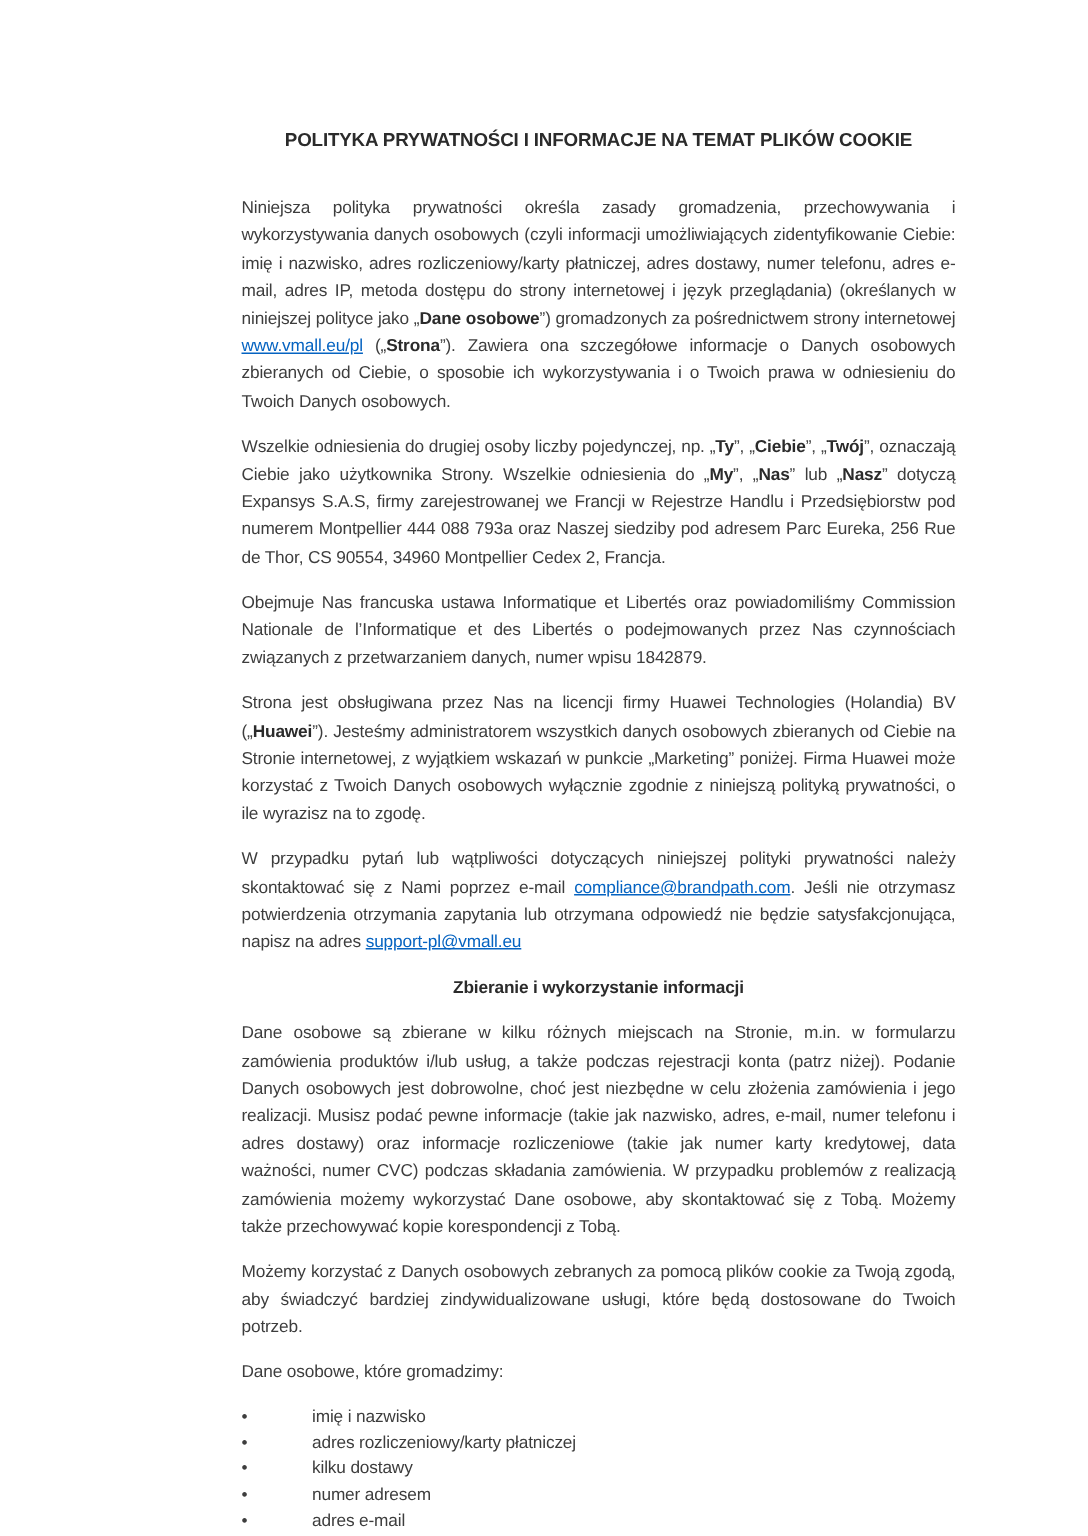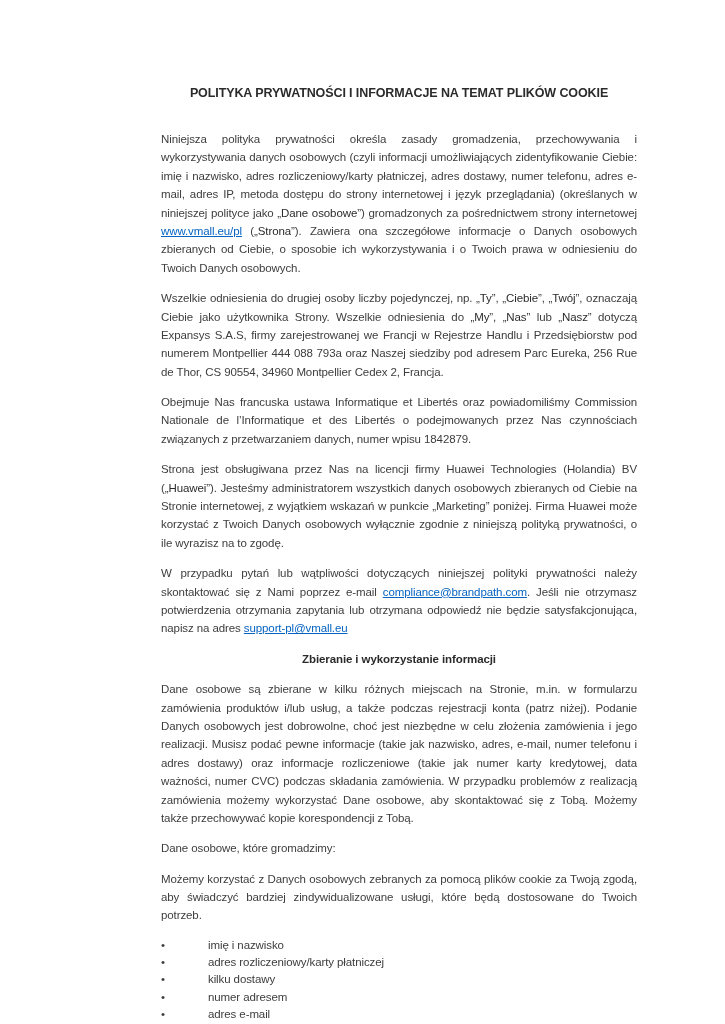--- a/index.html
+++ b/index.html
@@ -36,21 +36,21 @@
   }
   .para.space-large {
   }
   .heading {
     font-weight: bold;
     text-align: center;
     color: #2b2b2b;
     margin-bottom: 12px;
   }
   .bold {
-    font-weight: normal;
+    font-weight: bold;
     color: #2b2b2b;
   }
   a.doc-link {
     color: #0563c1;
     text-decoration: underline;
     cursor: pointer;
   }
   .bullet-list {
     list-style: none;
     margin: 2px 0 0 0;
@@ -72,22 +72,22 @@
 <div class="page" style="background: rgb(255, 255, 255); color: rgb(61, 61, 61);">
   <div class="doc-title">POLITYKA PRYWATNOŚCI I INFORMACJE NA TEMAT PLIKÓW COOKIE</div>
   <div>
       <p class="para"><span>Niniejsza polityka prywatności określa zasady gromadzenia, przechowywania i wykorzystywania danych osobowych (czyli informacji umożliwiających zidentyfikowanie Ciebie: imię i nazwisko, adres rozliczeniowy/karty płatniczej, adres dostawy, numer telefonu, adres e-mail, adres IP, metoda dostępu do strony internetowej i język przeglądania) (określanych w niniejszej polityce jako „</span><span class="bold">Dane osobowe</span><span>”) gromadzonych za pośrednictwem strony internetowej </span><a class="doc-link" href="#" style="color: rgb(5, 99, 193);">www.vmall.eu/pl</a><span> („</span><span class="bold">Strona</span><span>”).  Zawiera ona szczegółowe informacje o Danych osobowych zbieranych od Ciebie, o sposobie ich wykorzystywania i o Twoich prawa w odniesieniu do Twoich Danych osobowych.</span></p>
       <p class="para"><span>Wszelkie odniesienia do drugiej osoby liczby pojedynczej, np. „</span><span class="bold">Ty</span><span>”, „</span><span class="bold">Ciebie</span><span>”, „</span><span class="bold">Twój</span><span>”, oznaczają Ciebie jako użytkownika Strony.  Wszelkie odniesienia do „</span><span class="bold">My</span><span>”, „</span><span class="bold">Nas</span><span>” lub „</span><span class="bold">Nasz</span><span>” dotyczą Expansys S.A.S, firmy zarejestrowanej we Francji w Rejestrze Handlu i Przedsiębiorstw pod numerem Montpellier 444 088 793a oraz Naszej siedziby pod adresem Parc Eureka, 256 Rue de Thor, CS 90554, 34960 Montpellier Cedex 2, Francja.</span></p>
       <p class="para space-large"><span>Obejmuje Nas francuska ustawa Informatique et Libertés oraz powiadomiliśmy Commission Nationale de l’Informatique et des Libertés o podejmowanych przez Nas czynnościach związanych z przetwarzaniem danych, numer wpisu 1842879.</span></p>
       <p class="para"><span>Strona jest obsługiwana przez Nas na licencji firmy Huawei Technologies (Holandia) BV („</span><span class="bold">Huawei</span><span>”).  Jesteśmy administratorem wszystkich danych osobowych zbieranych od Ciebie na Stronie internetowej, z wyjątkiem wskazań w punkcie „Marketing” poniżej.  Firma Huawei może korzystać z Twoich Danych osobowych wyłącznie zgodnie z niniejszą polityką prywatności, o ile wyrazisz na to zgodę.</span></p>
       <p class="para"><span>W przypadku pytań lub wątpliwości dotyczących niniejszej polityki prywatności należy skontaktować się z Nami poprzez e-mail </span><a class="doc-link" href="#" style="color: rgb(5, 99, 193);">compliance@brandpath.com</a><span>. Jeśli nie otrzymasz potwierdzenia otrzymania zapytania lub otrzymana odpowiedź nie będzie satysfakcjonująca, napisz na adres </span><a class="doc-link" href="#" style="color: rgb(5, 99, 193);">support-pl@vmall.eu</a></p>
       <p class="para heading"><span>Zbieranie i wykorzystanie informacji</span></p>
       <p class="para"><span>Dane osobowe są zbierane w kilku różnych miejscach na Stronie, m.in. w formularzu zamówienia produktów i/lub usług, a także podczas rejestracji konta (patrz niżej). Podanie Danych osobowych jest dobrowolne, choć jest niezbędne w celu złożenia zamówienia i jego realizacji. Musisz podać pewne informacje (takie jak nazwisko, adres, e-mail, numer telefonu i adres dostawy) oraz informacje rozliczeniowe (takie jak numer karty kredytowej, data ważności, numer CVC) podczas składania zamówienia. W przypadku problemów z realizacją zamówienia możemy wykorzystać Dane osobowe, aby skontaktować się z Tobą.  Możemy także przechowywać kopie korespondencji z Tobą.</span></p>
+      <p class="para"><span>Możemy korzystać z Danych osobowych zebranych za pomocą plików cookie za Twoją zgodą, aby świadczyć bardziej zindywidualizowane usługi, które będą dostosowane do Twoich potrzeb.</span></p>
       <p class="para"><span>Dane osobowe, które gromadzimy:</span></p>
-      <p class="para"><span>Możemy korzystać z Danych osobowych zebranych za pomocą plików cookie za Twoją zgodą, aby świadczyć bardziej zindywidualizowane usługi, które będą dostosowane do Twoich potrzeb.</span></p>
       <ul class="bullet-list">
         <li class="bullet-item">
           <span class="bullet">•</span>
           <span>imię i nazwisko</span>
         </li>
         <li class="bullet-item">
           <span class="bullet">•</span>
           <span>adres rozliczeniowy/karty płatniczej</span>
         </li>
         <li class="bullet-item">

